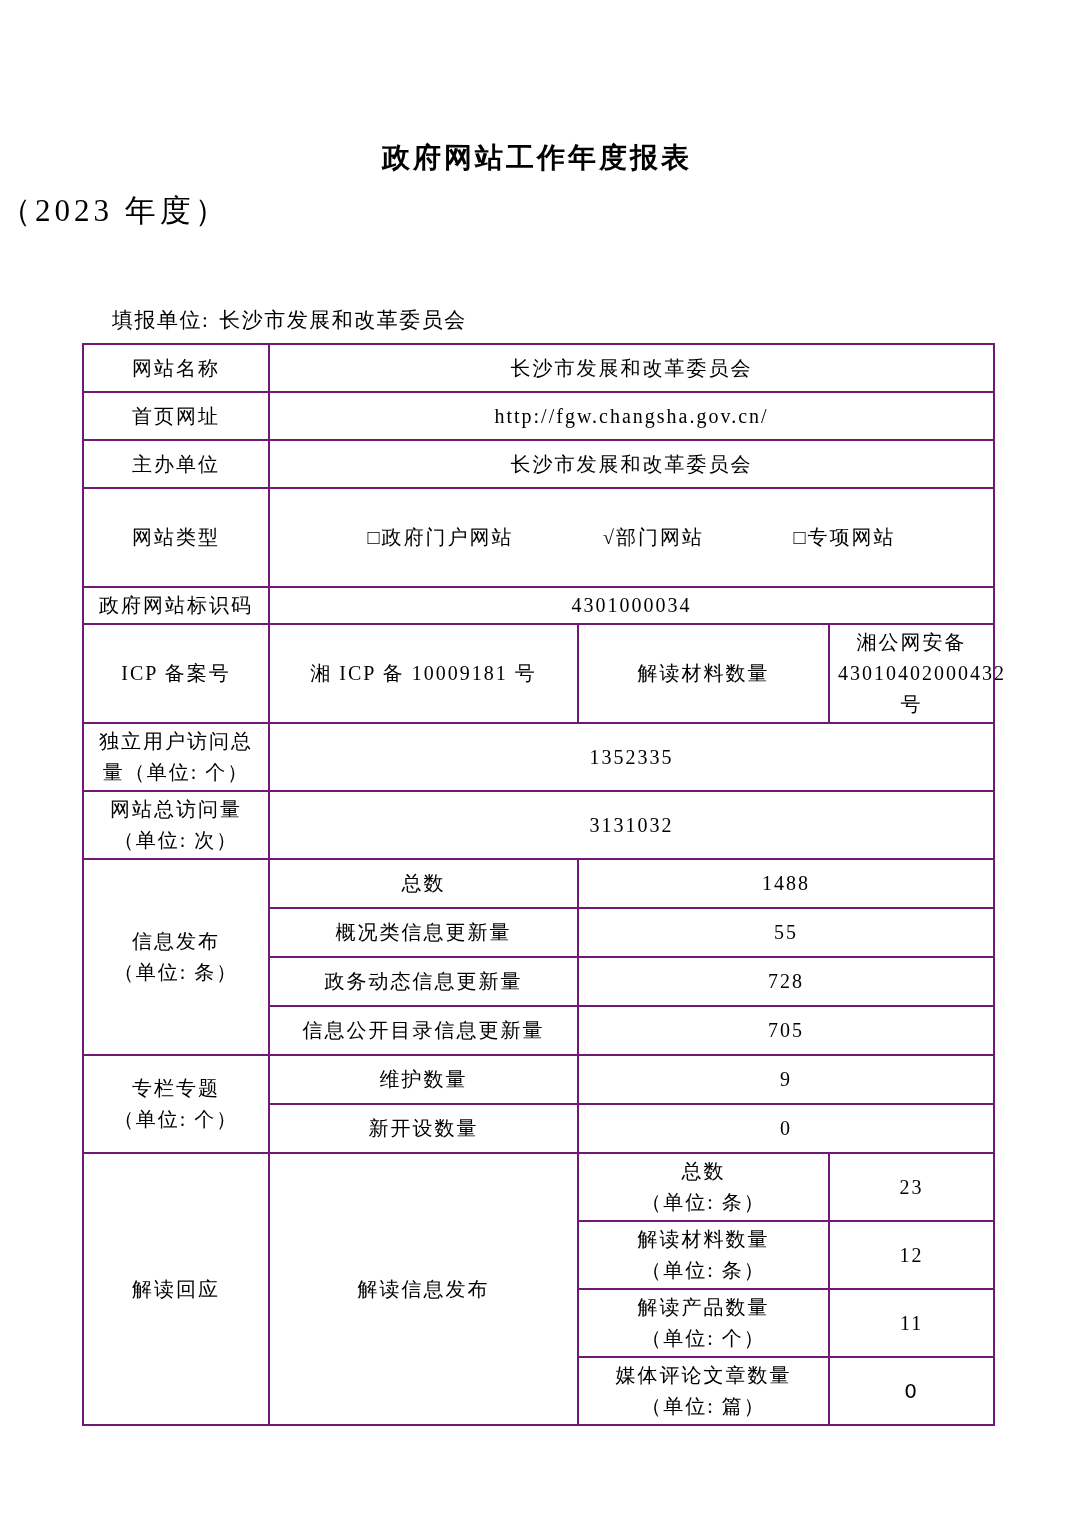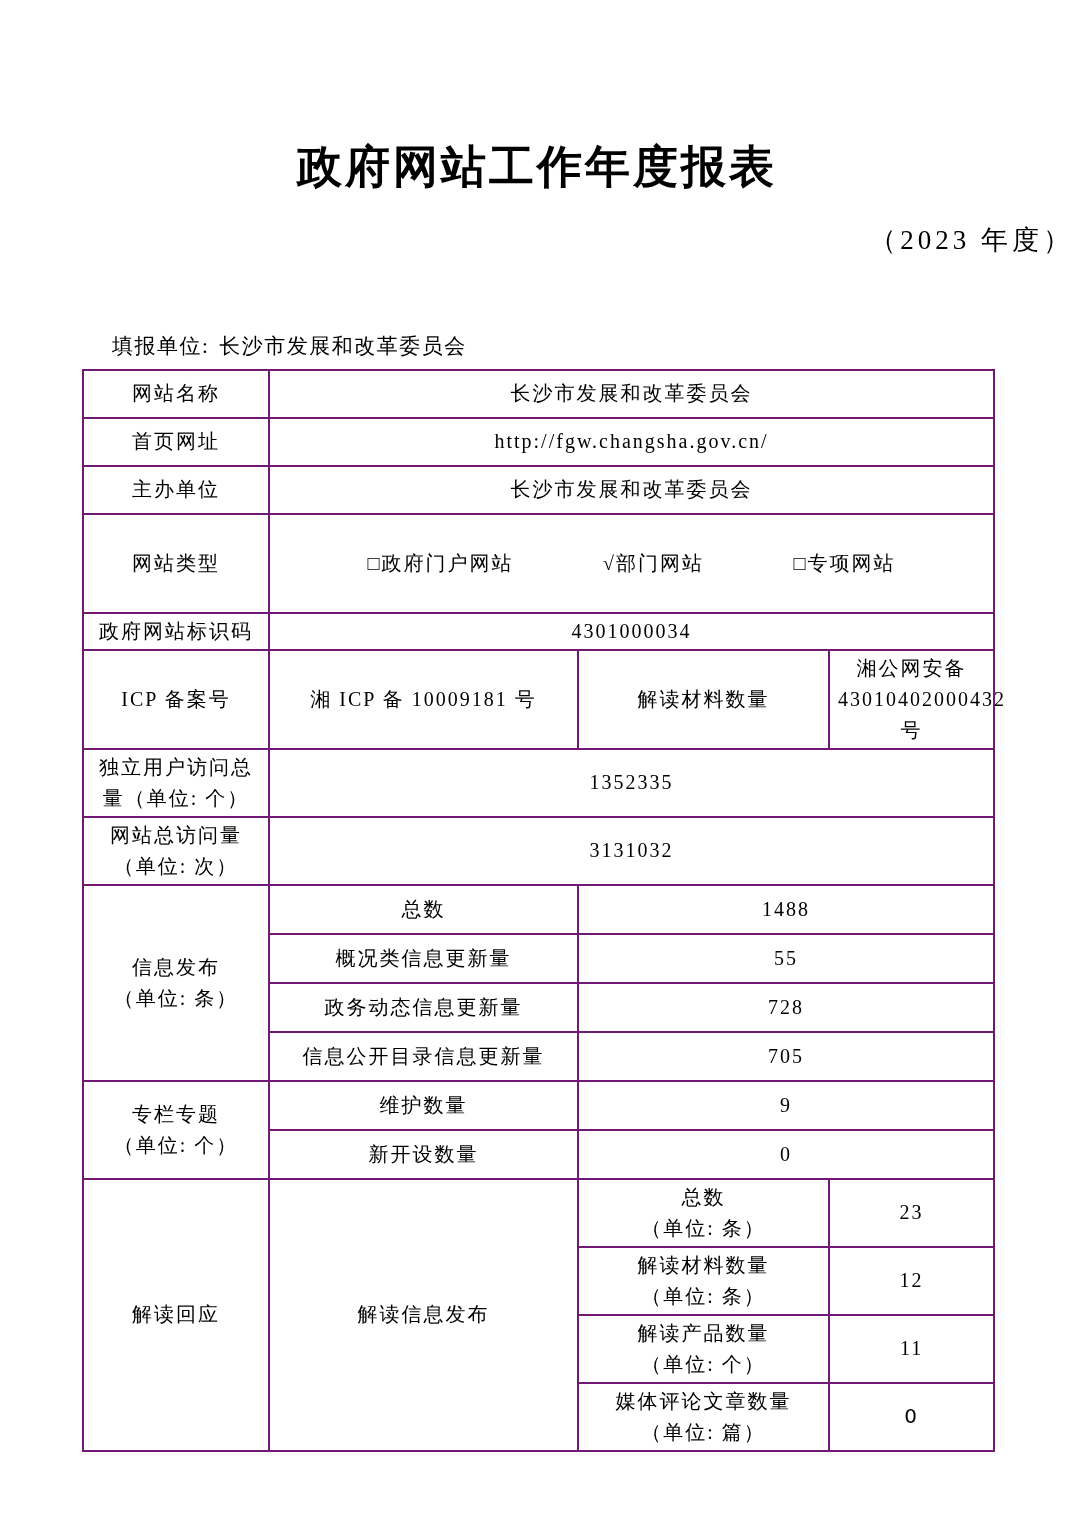--- a/index.html
+++ b/index.html
@@ -11,29 +11,29 @@
     width: 1074px;
     height: 1520px;
     position: relative;
     font-family: "Liberation Serif", "DejaVu Serif", serif;
     color: #000000;
     overflow: hidden;
   }
   .doc-title {
     padding-top: 142px;
     text-align: center;
-    font-size: 45px;
+    font-size: 28px;
     font-weight: bold;
     letter-spacing: 3px;
     line-height: 1.15;
   }
   .doc-subtitle {
-    margin-top: 28px;
-    text-align: right;
-    font-size: 27px;
+    margin-top: 16px;
+    text-align: left;
+    font-size: 31px;
     letter-spacing: 4px;
   }
   .reporting-unit {
     margin: 74px 0 9px 112px;
     font-size: 21px;
     letter-spacing: 1.5px;
   }
   .reporting-unit .ru-value {
     margin-left: 10px;
   }

